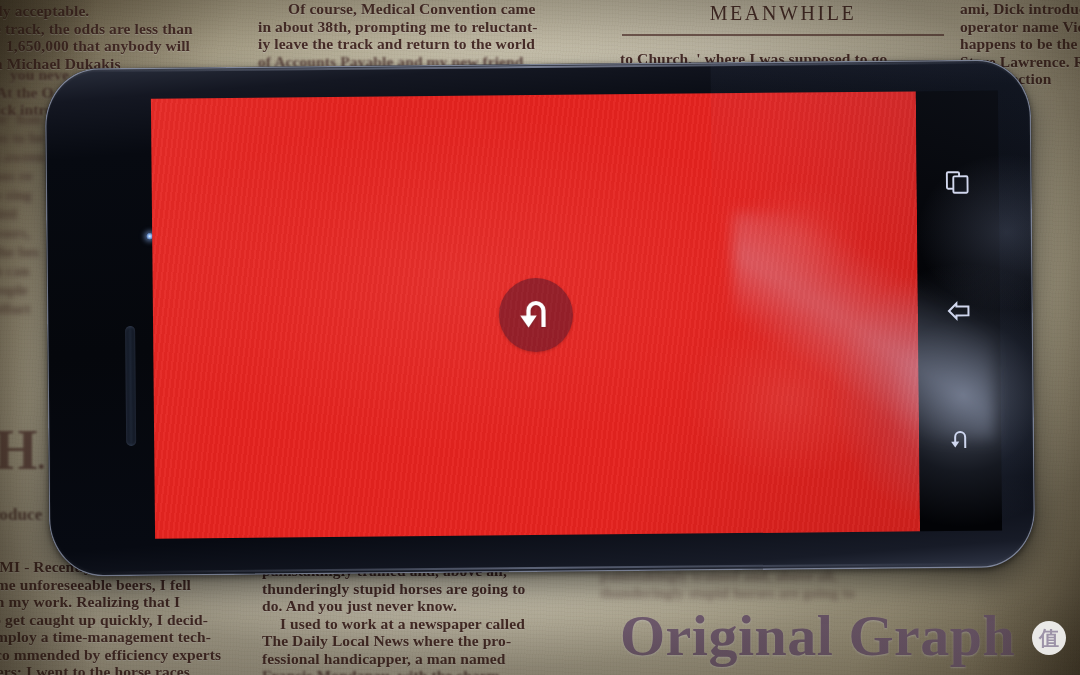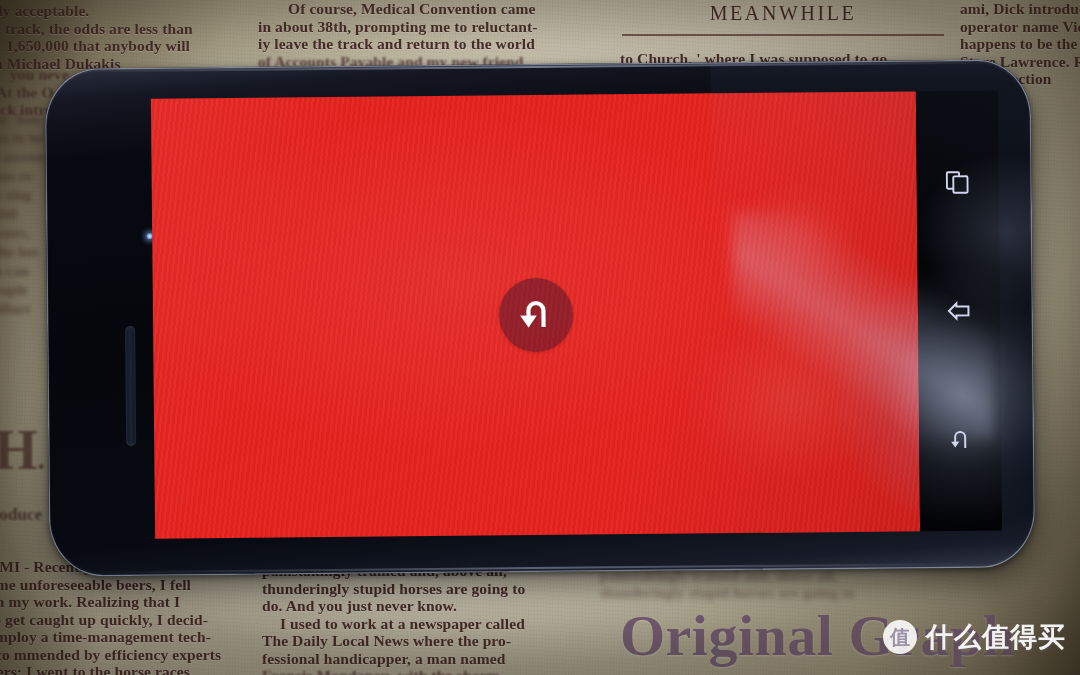--- a/index.html
+++ b/index.html
@@ -363,16 +363,15 @@
 
     <div class="glass-reflect"></div>
     <div class="glass-streak"></div>
     <div class="phone-rim"></div>
   </div>
 
   <div class="watermark">
     <div class="wm-logo">
       <span>值</span>
     </div>
-    <div class="wm-text">什么值得买</div>
   </div>
 
 </div>
 
 </body></html>

